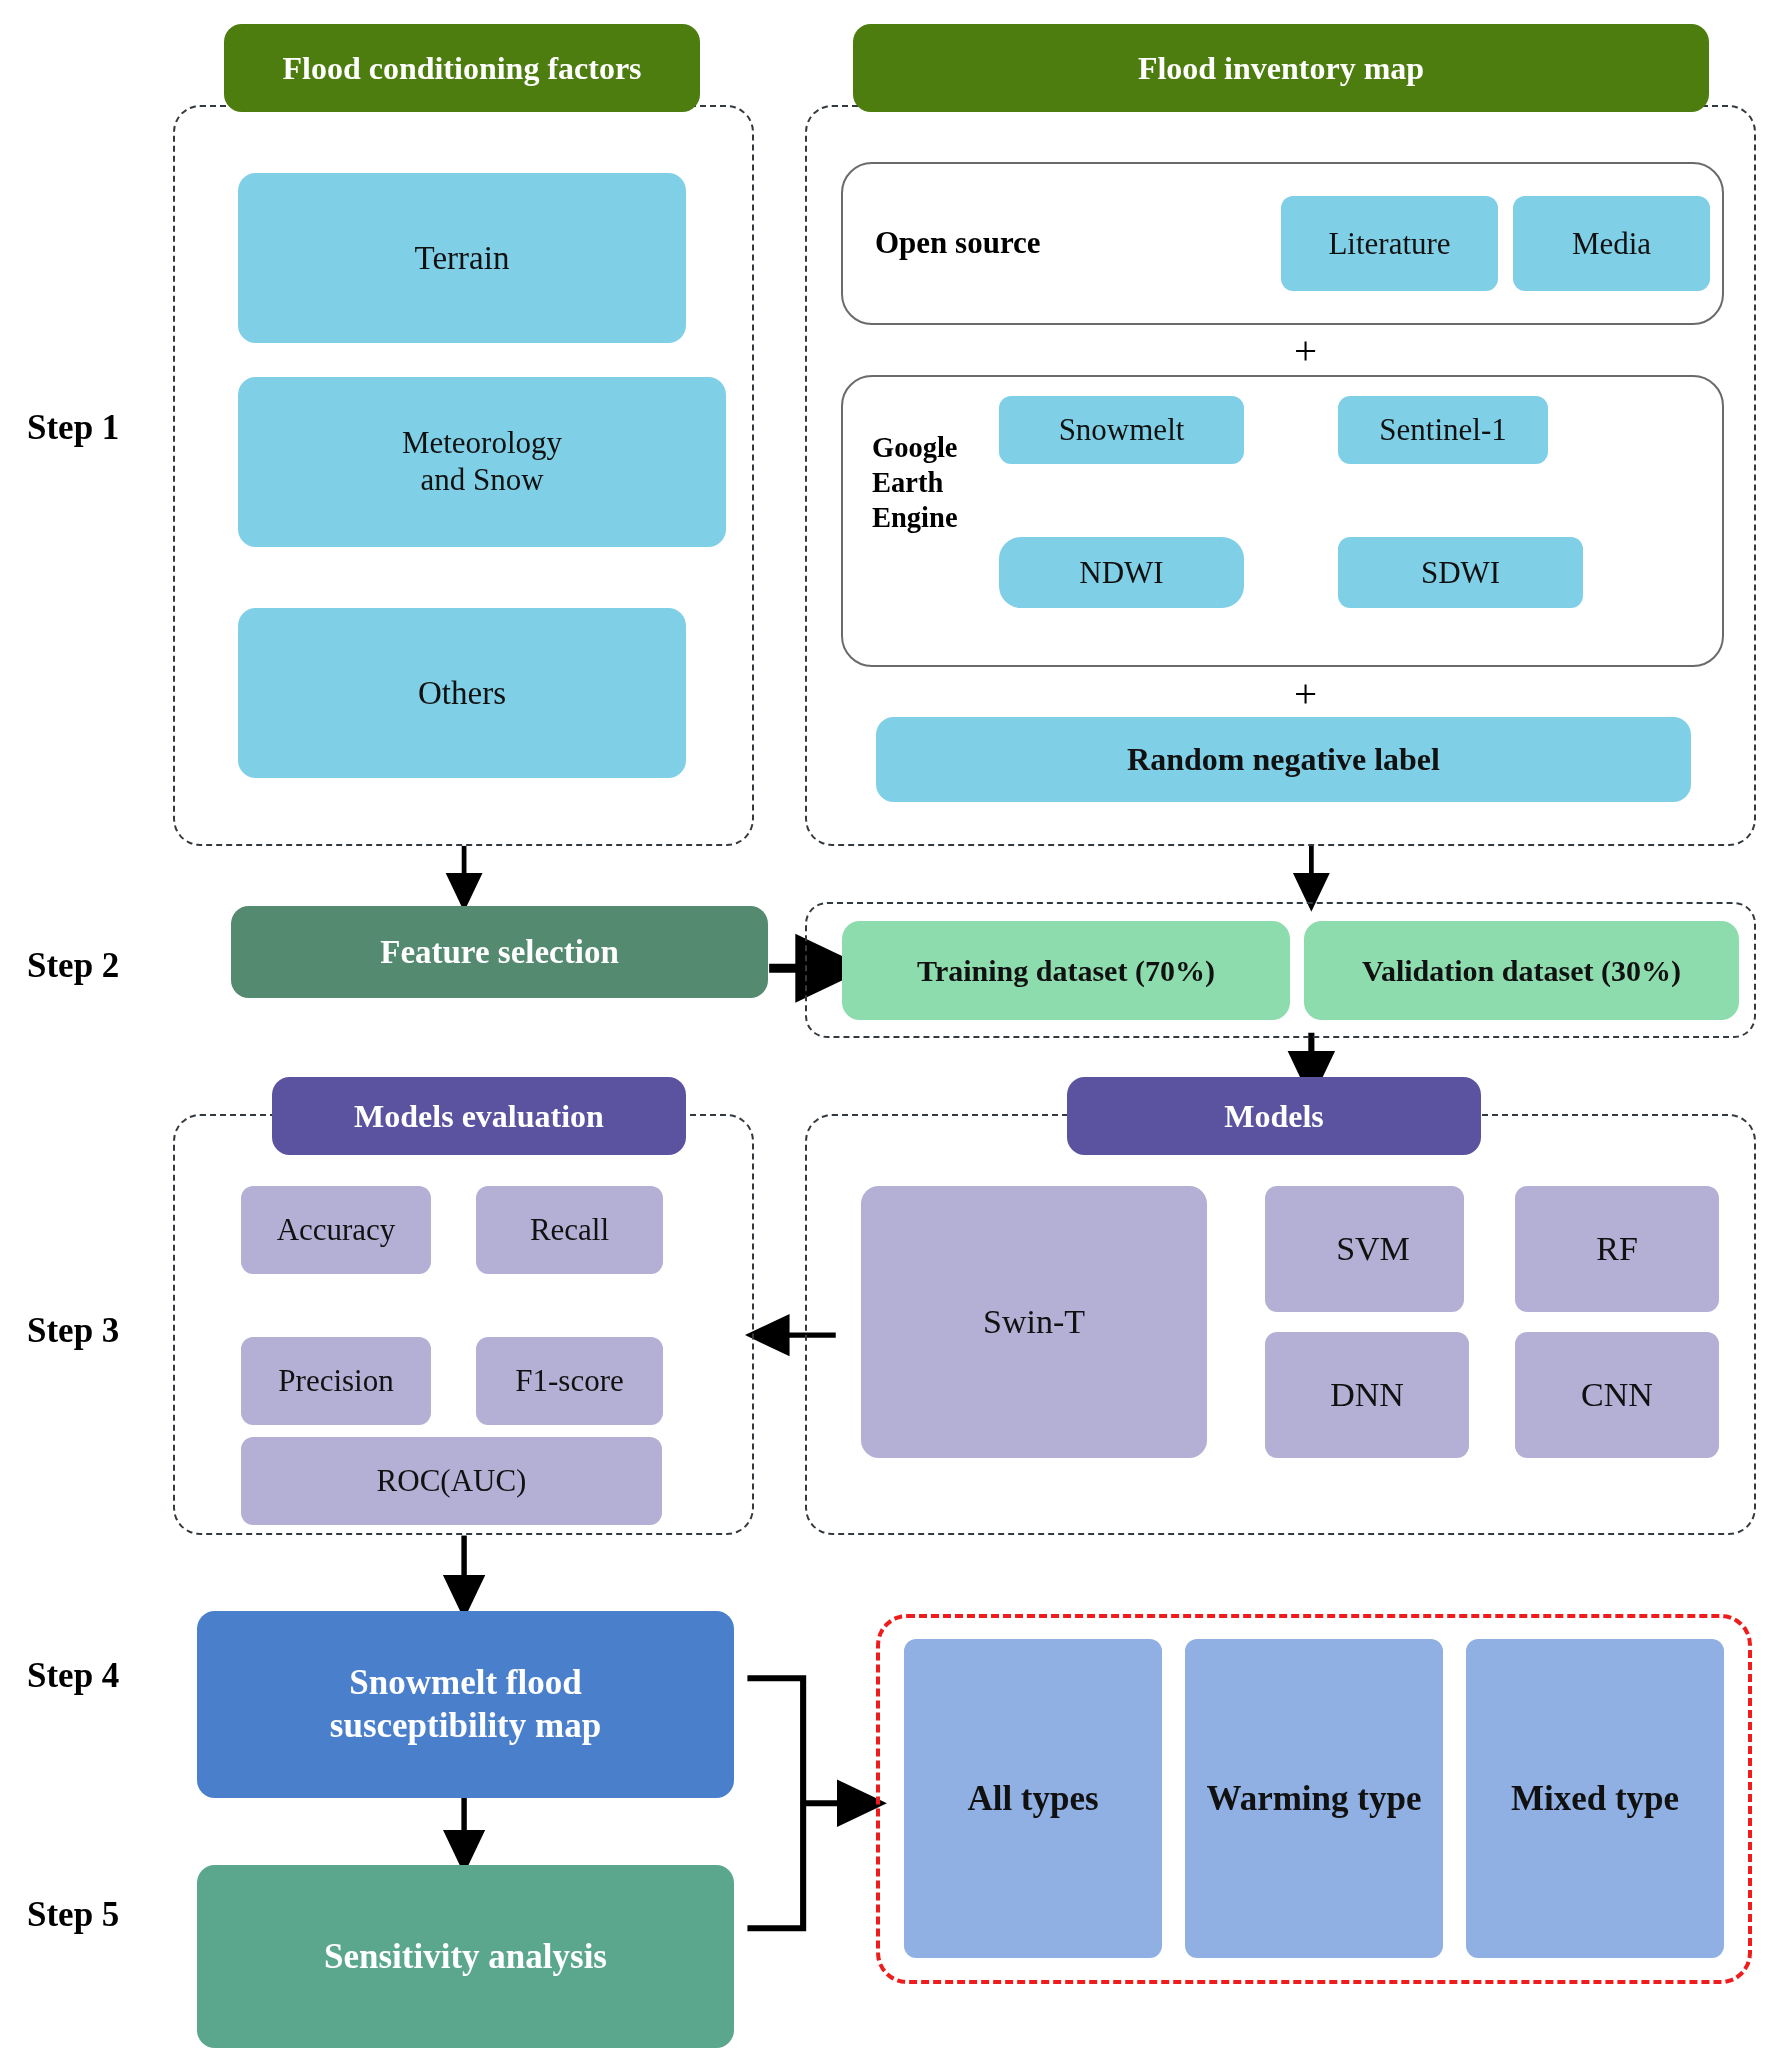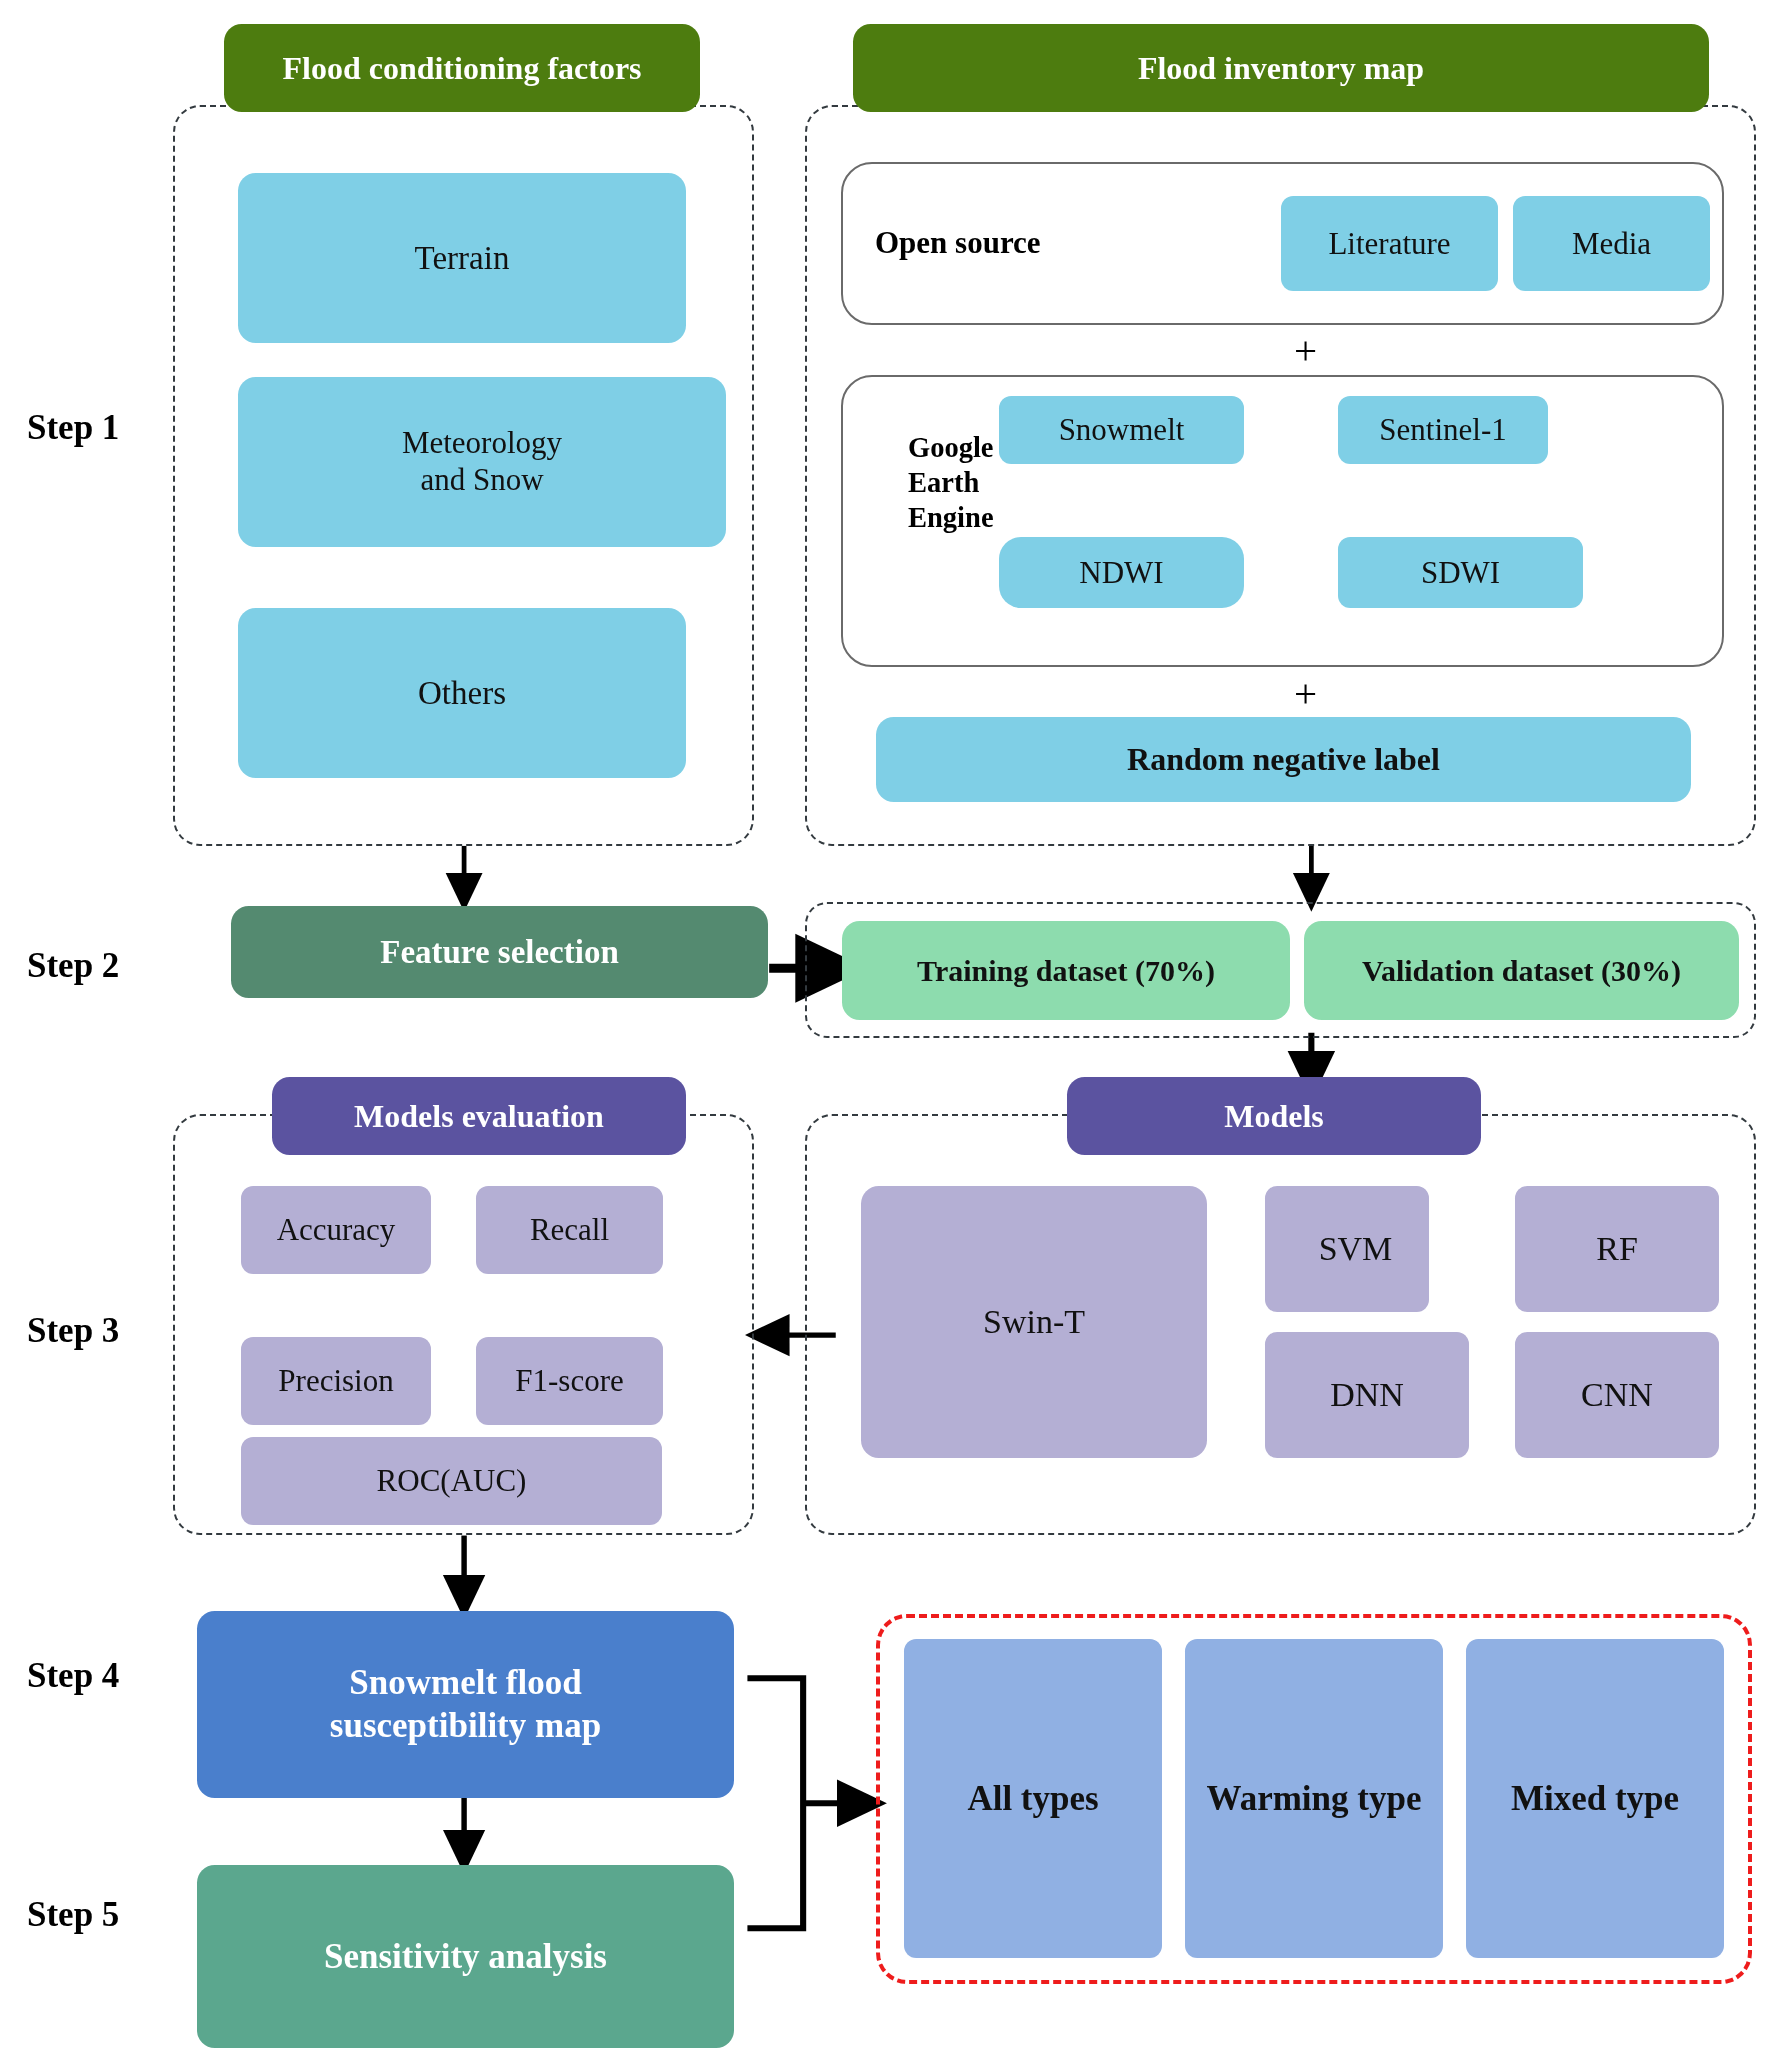--- a/index.html
+++ b/index.html
@@ -93,21 +93,21 @@
   <div class="box rnd c-blue-hdr" style="left:853px;top:24px;width:856px;height:88px;font-size:32px;">Flood inventory map</div>
 
   <div class="solidrnd" style="left:841px;top:162px;width:883px;height:163px;border-radius:31px;"></div>
   <div class="plain" style="left:875px;top:225px;font-size:31px;">Open source</div>
   <div class="box rnd-sm c-lightblue" style="left:1281px;top:196px;width:217px;height:95px;font-size:31px;">Literature</div>
   <div class="box rnd-sm c-lightblue" style="left:1513px;top:196px;width:197px;height:95px;font-size:31px;">Media</div>
 
   <div class="plus" style="left:1294px;top:326px;font-size:41px;">+</div>
 
   <div class="solidrnd" style="left:841px;top:375px;width:883px;height:292px;border-radius:31px;"></div>
-  <div class="plain" style="left:872px;top:431px;font-size:28.5px;line-height:1.22;text-align:left;margin-left:36px;">
+  <div class="plain" style="left:872px;top:431px;font-size:28.5px;line-height:1.22;text-align:left;">
     <span style="white-space:pre-line;">Google
 Earth
 Engine</span>
   </div>
 
   <div class="box rnd-sm c-lightblue" style="left:999px;top:396px;width:245px;height:68px;font-size:31px;">Snowmelt</div>
   <div class="box rnd-sm c-lightblue" style="left:1338px;top:396px;width:210px;height:68px;font-size:31px;">Sentinel-1</div>
   <div class="box rnd-sm c-lightblue" style="left:999px;top:537px;width:245px;height:71px;font-size:31px;border-radius:22px;">NDWI</div>
   <div class="box rnd-sm c-lightblue" style="left:1338px;top:537px;width:245px;height:71px;font-size:31px;">SDWI</div>
 
@@ -127,21 +127,21 @@
   <div class="box rnd-sm c-purple-light" style="left:241px;top:1186px;width:190px;height:88px;font-size:31px;">Accuracy</div>
   <div class="box rnd-sm c-purple-light" style="left:476px;top:1186px;width:187px;height:88px;font-size:31px;">Recall</div>
   <div class="box rnd-sm c-purple-light" style="left:241px;top:1337px;width:190px;height:88px;font-size:31px;">Precision</div>
   <div class="box rnd-sm c-purple-light" style="left:476px;top:1337px;width:187px;height:88px;font-size:31px;">F1-score</div>
   <div class="box rnd-sm c-purple-light" style="left:241px;top:1437px;width:421px;height:88px;font-size:31px;">ROC(AUC)</div>
 
   <div class="dash" style="left:805px;top:1114px;width:951px;height:421px;"></div>
   <div class="box rnd c-purple-dark" style="left:1067px;top:1077px;width:414px;height:78px;font-size:32px;">Models</div>
 
   <div class="box rnd c-purple-light" style="left:861px;top:1186px;width:346px;height:272px;font-size:34px;">Swin-T</div>
-  <div class="box rnd-sm c-purple-light" style="left:1265px;top:1186px;width:164px;height:126px;font-size:34px;padding-left:17px;">SVM</div>
+  <div class="box rnd-sm c-purple-light" style="left:1265px;top:1186px;width:199px;height:126px;font-size:34px;padding-left:17px;">SVM</div>
   <div class="box rnd-sm c-purple-light" style="left:1515px;top:1186px;width:204px;height:126px;font-size:34px;">RF</div>
   <div class="box rnd-sm c-purple-light" style="left:1265px;top:1332px;width:204px;height:126px;font-size:34px;">DNN</div>
   <div class="box rnd-sm c-purple-light" style="left:1515px;top:1332px;width:204px;height:126px;font-size:34px;">CNN</div>
 
   <div class="box rnd c-blue-solid" style="left:197px;top:1611px;width:537px;height:187px;font-size:35px;">
     <span style="white-space:pre-line;line-height:1.22;">Snowmelt flood
 susceptibility map</span>
   </div>
 
   <div class="box rnd c-green-teal" style="left:197px;top:1865px;width:537px;height:183px;font-size:35px;">Sensitivity analysis</div>

